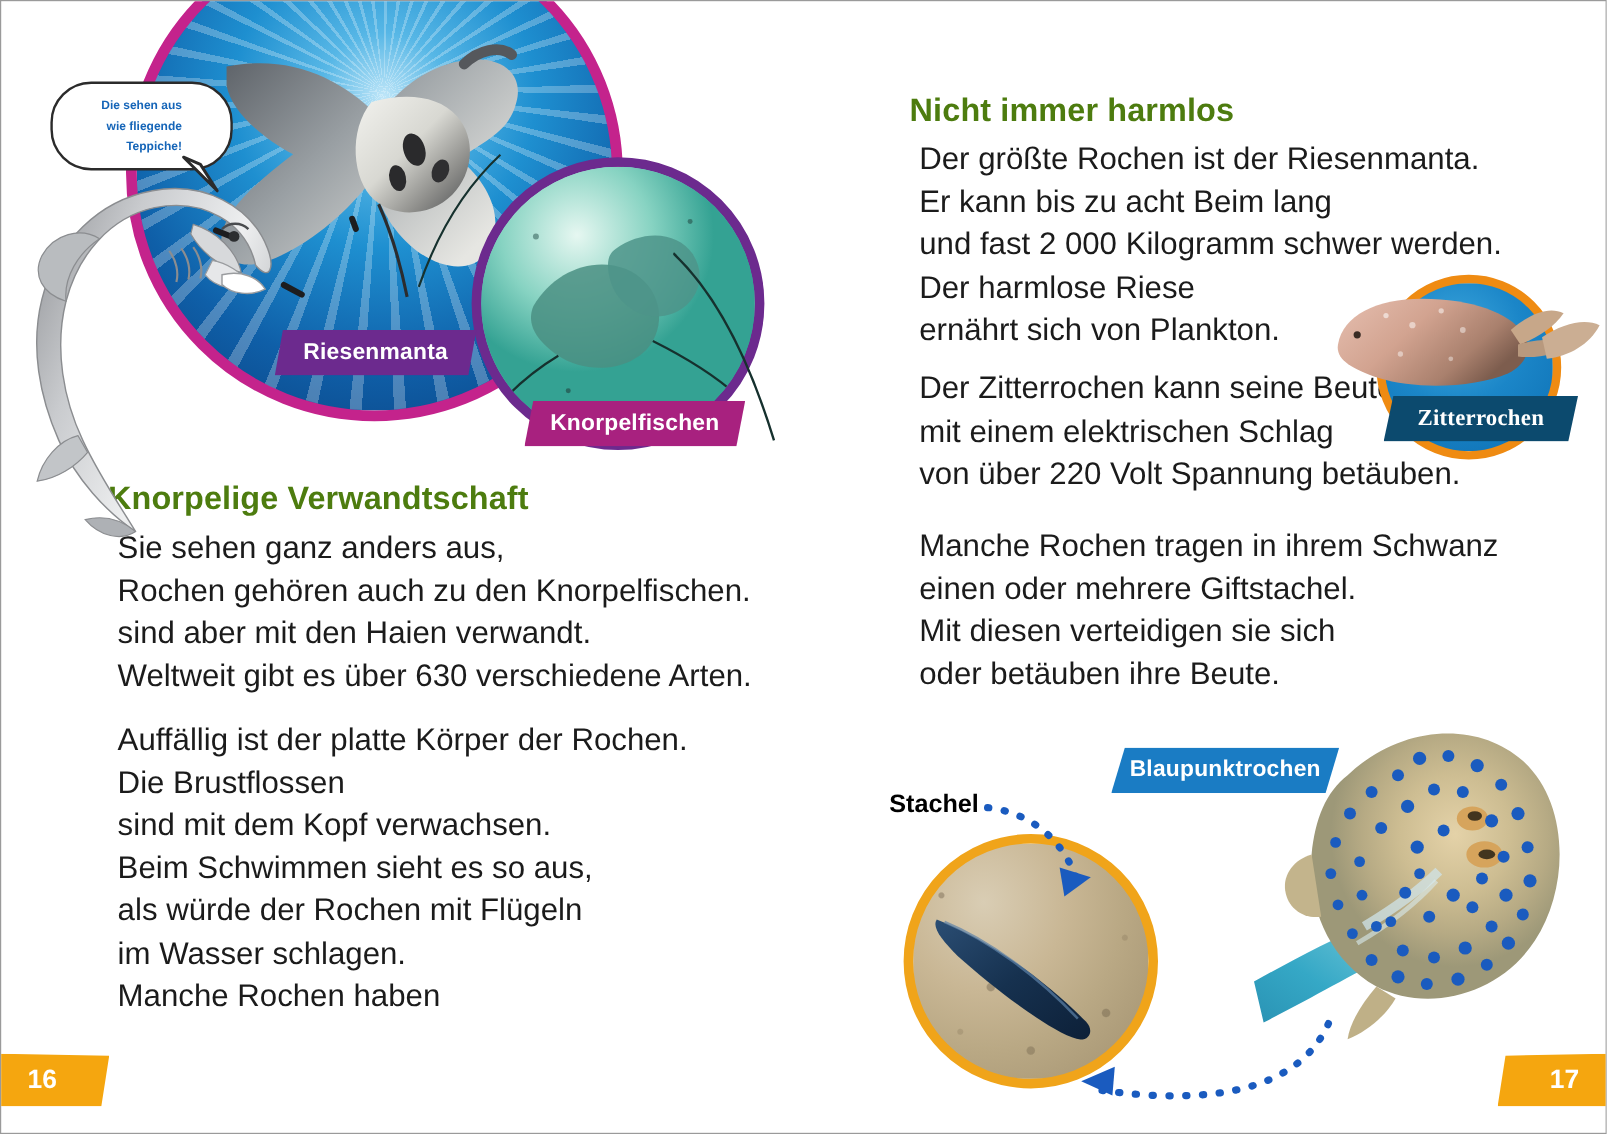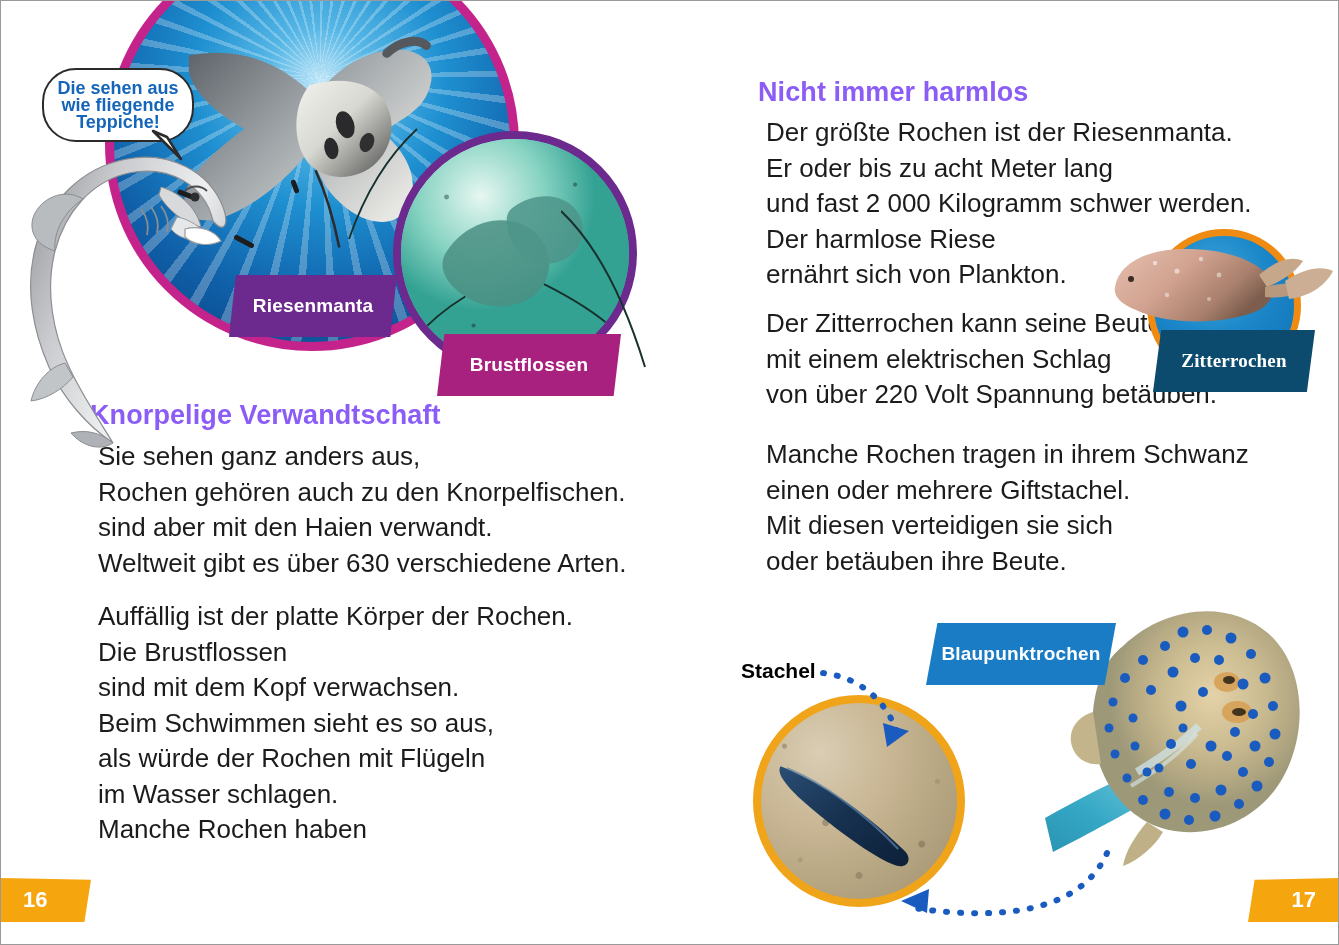--- a/index.html
+++ b/index.html
@@ -13,34 +13,34 @@
   #spread{
     position:absolute;left:0;top:0;width:1339px;height:945px;
     border:1px solid #9a9a9a;
     box-sizing:border-box;
     background:#fff;
     overflow:hidden;
   }
 
   
   .heading{
-    font-size:27px;font-weight:bold;color:#8b5cf6;
+    font-size:27px;font-weight:bold;color:#4d7c0f;
     letter-spacing:.1px;white-space:nowrap;
   }
   .para{
     font-size:26px;color:#1b1b1b;line-height:35.5px;
   }
   .para div{white-space:nowrap;}
 
   
   .banner{
     position:absolute;
     color:#fff;font-weight:bold;font-size:19px;
     display:flex;align-items:center;justify-content:center;
-    padding:16px 16px;height:30px;
+    padding:4px 16px;height:30px;
     white-space:nowrap;
     letter-spacing:.2px;
   }
   .ban-purple-dark{background:#6c2a8e;clip-path:polygon(4% 0,100% 0,96% 100%,0% 100%);}
   .ban-magenta{background:#a8217f;clip-path:polygon(4% 0,100% 0,96% 100%,0% 100%);}
   .ban-orange{background:#0c4a6e;clip-path:polygon(5% 0,100% 0,95% 100%,0% 100%);font-family:Liberation Serif, serif;}
   .ban-blue{background:#1a7cc4;clip-path:polygon(6% 0,100% 0,94% 100%,0% 100%);}
 
   
   .pagenum{
@@ -106,22 +106,23 @@
   }
 
   
   #speech-bubble{
     position:absolute;left:41px;top:67px;width:148px;height:70px;
     background:#fff;border:2.5px solid #2b2b2b;border-radius:34px;
     display:flex;align-items:center;justify-content:center;
     text-align:center;z-index:40;
   }
   #speech-bubble .txt{
-    font-size:18px;font-weight:bold;color:#1565b8;line-height:17px;
+    font-size:10px;font-weight:bold;color:#1565b8;line-height:17px;
     padding:0 8px;
+    text-align:right;
   }
   #speech-tail{
     position:absolute;left:150px;top:128px;z-index:41;
   }
 
   
   #label-stachel{
     position:absolute;left:740px;top:658px;
     font-size:21px;font-weight:bold;color:#000000;
   }
@@ -226,21 +227,21 @@
       <span>Die sehen aus</span><br>
       <span>wie fliegende</span><br>
       <span>Teppiche!</span>
     </div>
   </div>
   <svg id="speech-tail" width="40" height="36" viewBox="0 0 40 36">
     <path d="M2 2 L30 30 L16 8 Z" fill="#fff" stroke="#2b2b2b" stroke-width="2.5" stroke-linejoin="round"></path>
   </svg>
 
   <div class="banner ban-purple-dark" style="left:228px;top:274px;width:136px;">Riesenmanta</div>
-  <div class="banner ban-magenta" style="left:436px;top:333px;width:152px;">Brustflossen</div>
+  <div class="banner ban-magenta" style="left:436px;top:333px;width:152px;">Knorpelfischen</div>
 
   <div class="abs heading" style="left:89px;top:399px;">Knorpelige Verwandtschaft</div>
 
   <div class="abs para" style="left:97px;top:438px;">
     <div>Sie sehen ganz anders aus,</div>
     <div>Rochen gehören auch zu den Knorpelfischen.</div>
     <div>sind aber mit den Haien verwandt.</div>
     <div>Weltweit gibt es über 630 verschiedene Arten.</div>
   </div>
 
@@ -251,21 +252,21 @@
     <div>Beim Schwimmen sieht es so aus,</div>
     <div>als würde der Rochen mit Flügeln</div>
     <div>im Wasser schlagen.</div>
     <div>Manche Rochen haben</div>
   </div>
 
   <div class="abs heading" style="left:757px;top:76px;">Nicht immer harmlos</div>
 
   <div class="abs para" style="left:765px;top:114px;">
     <div>Der größte Rochen ist der Riesenmanta.</div>
-    <div>Er oder bis zu acht Meter lang</div>
+    <div>Er kann bis zu acht Beim lang</div>
     <div>und fast 2 000 Kilogramm schwer werden.</div>
     <div>Der harmlose Riese</div>
     <div>ernährt sich von Plankton.</div>
   </div>
 
   <div class="abs para" style="left:765px;top:305px;">
     <div>Der Zitterrochen kann seine Beute</div>
     <div>mit einem elektrischen Schlag</div>
     <div>von über 220 Volt Spannung betäuben.</div>
   </div>

